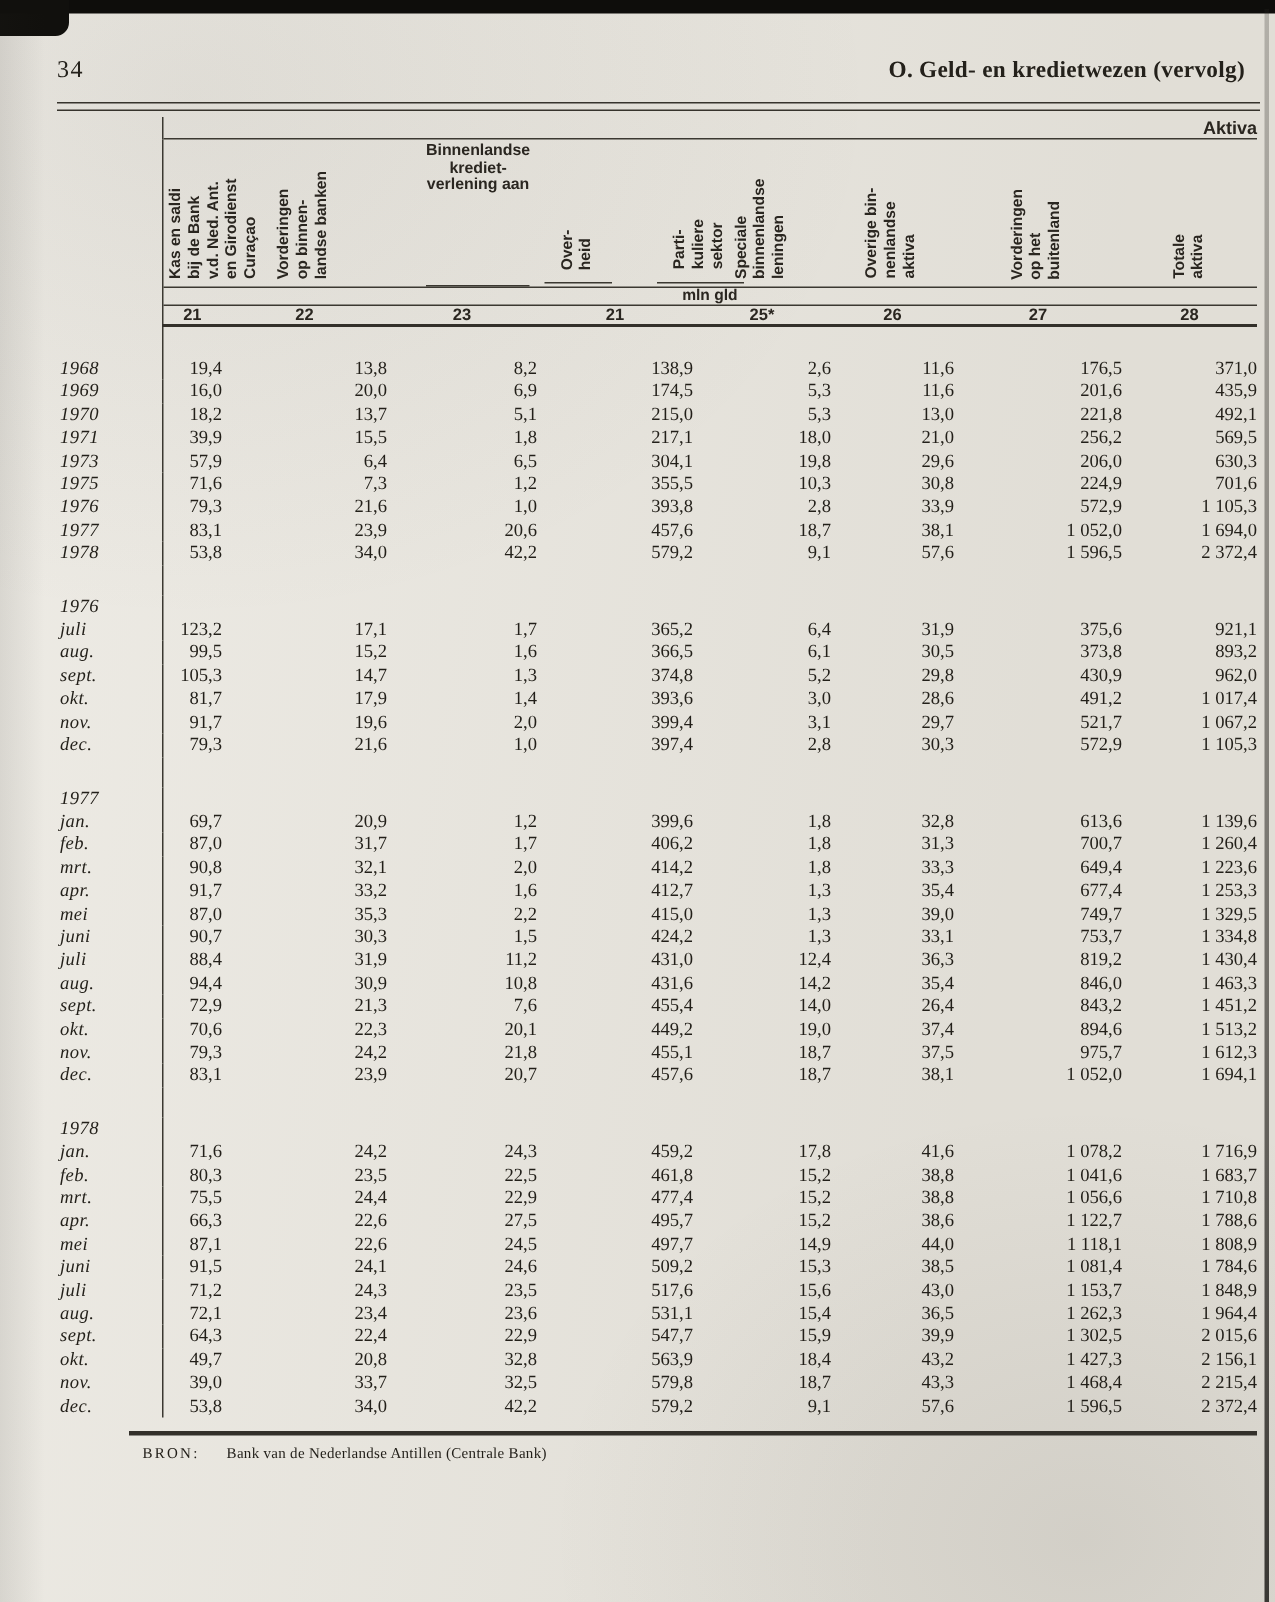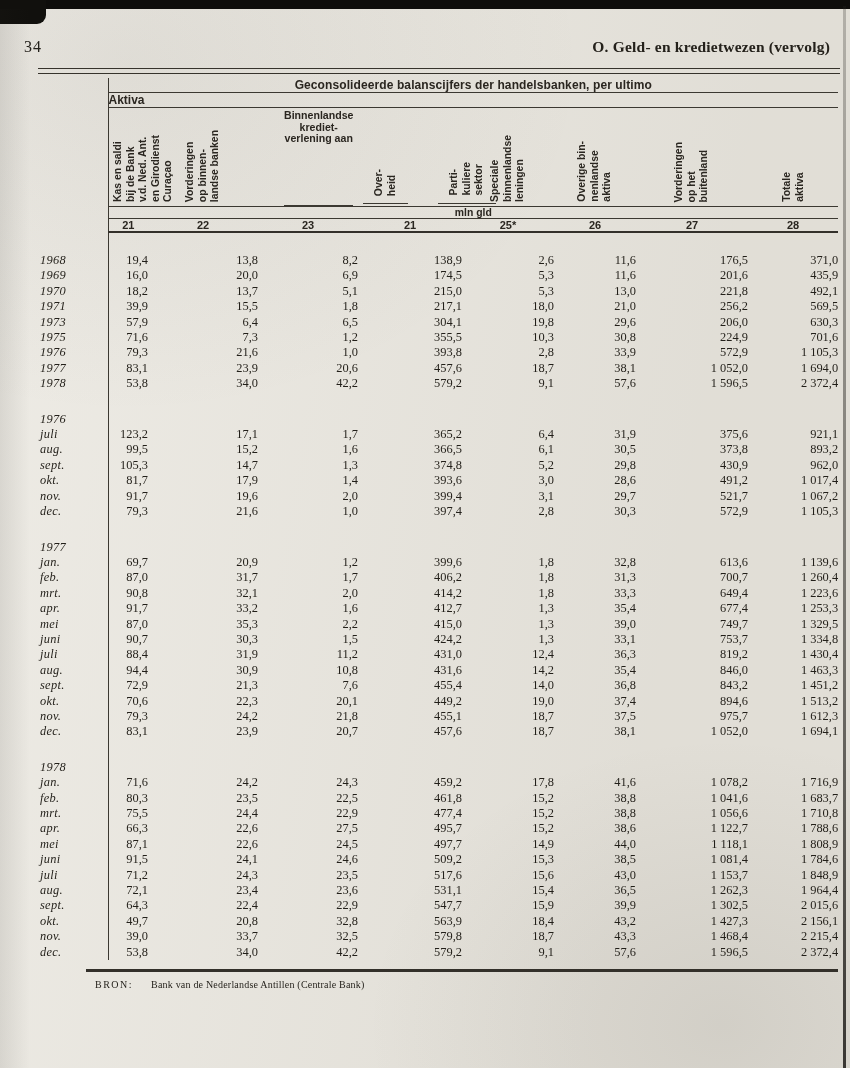--- a/index.html
+++ b/index.html
@@ -16,37 +16,37 @@
       radial-gradient(70% 45% at 85% 96%, rgba(60,55,45,.09), transparent 60%),
       linear-gradient(100deg, rgba(255,255,255,.22), rgba(0,0,0,.035) 75%);
   }
   .topbar{position:absolute;top:0;left:0;right:0;height:9px;background:#0e0d0b;}
   .topbar-corner{position:absolute;top:0;left:0;width:46px;height:24px;background:#11100d;border-bottom-right-radius:9px;}
   .scan-edge{position:absolute;top:6px;right:4px;bottom:0;width:3px;
     background:linear-gradient(to bottom, rgba(40,38,33,.25), rgba(40,38,33,.6) 60%, rgba(18,16,13,.8));}
   .left-shade{position:absolute;top:9px;left:0;bottom:0;width:30px;pointer-events:none;
     background:linear-gradient(to right, rgba(40,38,33,.10), transparent);}
 
-  .header-line{position:absolute;top:38px;left:24px;right:20px;
+  .header-line{position:absolute;top:38px;left:38px;right:20px;
     display:flex;justify-content:space-between;align-items:baseline;text-align:right;}
   .pageno{font-size:16px;letter-spacing:1px;}
   .chapter{font-weight:700;font-size:15.5px;letter-spacing:.2px;}
 
   .double-rule{position:absolute;top:68px;left:38px;width:802px;height:4px;
     border-top:1.8px solid #36332c;border-bottom:1.2px solid #36332c;}
 
   .table-wrap{position:absolute;top:78px;left:38px;width:800px;}
   table.stat{border-collapse:collapse;table-layout:fixed;width:800px;}
   table.stat td{padding:0;}
   .lc{border-right:1.2px solid #3b3831;}
 
   .title-cell{font-family:"Liberation Sans",sans-serif;font-weight:700;font-size:12px;
     text-align:center;color:#2a2620;padding:5px 90px 4px 0;border-bottom:1px solid #3b3831;letter-spacing:.1px;}
   .aktiva-cell{font-family:"Liberation Sans",sans-serif;font-weight:700;font-size:12px;
-    text-align:left;color:#2a2620;padding:3px 90px 3px 0;border-bottom:1px solid #3b3831;}
+    text-align:right;color:#2a2620;padding:3px 90px 3px 0;border-bottom:1px solid #3b3831;}
 
   .vhead-row td{height:98px;vertical-align:bottom;}
   .vh{text-align:center;padding-bottom:6px;}
   .vh.first{text-align:left;padding-left:3px;}
   .vtext{display:inline-block;writing-mode:vertical-rl;transform:rotate(180deg);
     white-space:pre-line;font-family:"Liberation Sans",sans-serif;font-weight:700;
     font-size:10.4px;line-height:12.5px;color:#2a2620;text-align:left;}
   .vhead-row td.groupcell{vertical-align:top;padding:0;}
   .group{display:flex;flex-direction:row;height:98px;}
   .group-title{font-family:"Liberation Sans",sans-serif;font-weight:700;font-size:10.6px;
@@ -98,24 +98,20 @@
           <col style="width:40px">
           <col style="width:110px">
         <col style="width:100px">
           <col style="width:104px">
           <col style="width:92px">
         <col style="width:82px">
           <col style="width:112px">
           <col style="width:90px">
       </colgroup>
       <tbody>
-        <tr>
-          <td class="lc"></td>
-          <td colspan="8" class="title-cell">Geconsolideerde balanscijfers der handelsbanken, per ultimo</td>
-        </tr>
         <tr>
           <td class="lc"></td>
           <td colspan="8" class="aktiva-cell">Aktiva</td>
         </tr>
         <tr class="vhead-row">
           <td class="lc"></td>
           <td class="vh first">
             <div class="vtext">Kas en saldi
 bij de Bank
 v.d. Ned. Ant.
@@ -454,21 +450,21 @@
             <td class="num">846,0</td>
             <td class="num">1 463,3</td>
           </tr>
           <tr class="datarow">
             <td class="label lc">sept.</td>
             <td class="num">72,9</td>
             <td class="num">21,3</td>
             <td class="num">7,6</td>
             <td class="num">455,4</td>
             <td class="num">14,0</td>
-            <td class="num">36,8</td>
+            <td class="num">26,4</td>
             <td class="num">843,2</td>
             <td class="num">1 451,2</td>
           </tr>
           <tr class="datarow">
             <td class="label lc">okt.</td>
             <td class="num">70,6</td>
             <td class="num">22,3</td>
             <td class="num">20,1</td>
             <td class="num">449,2</td>
             <td class="num">19,0</td>

